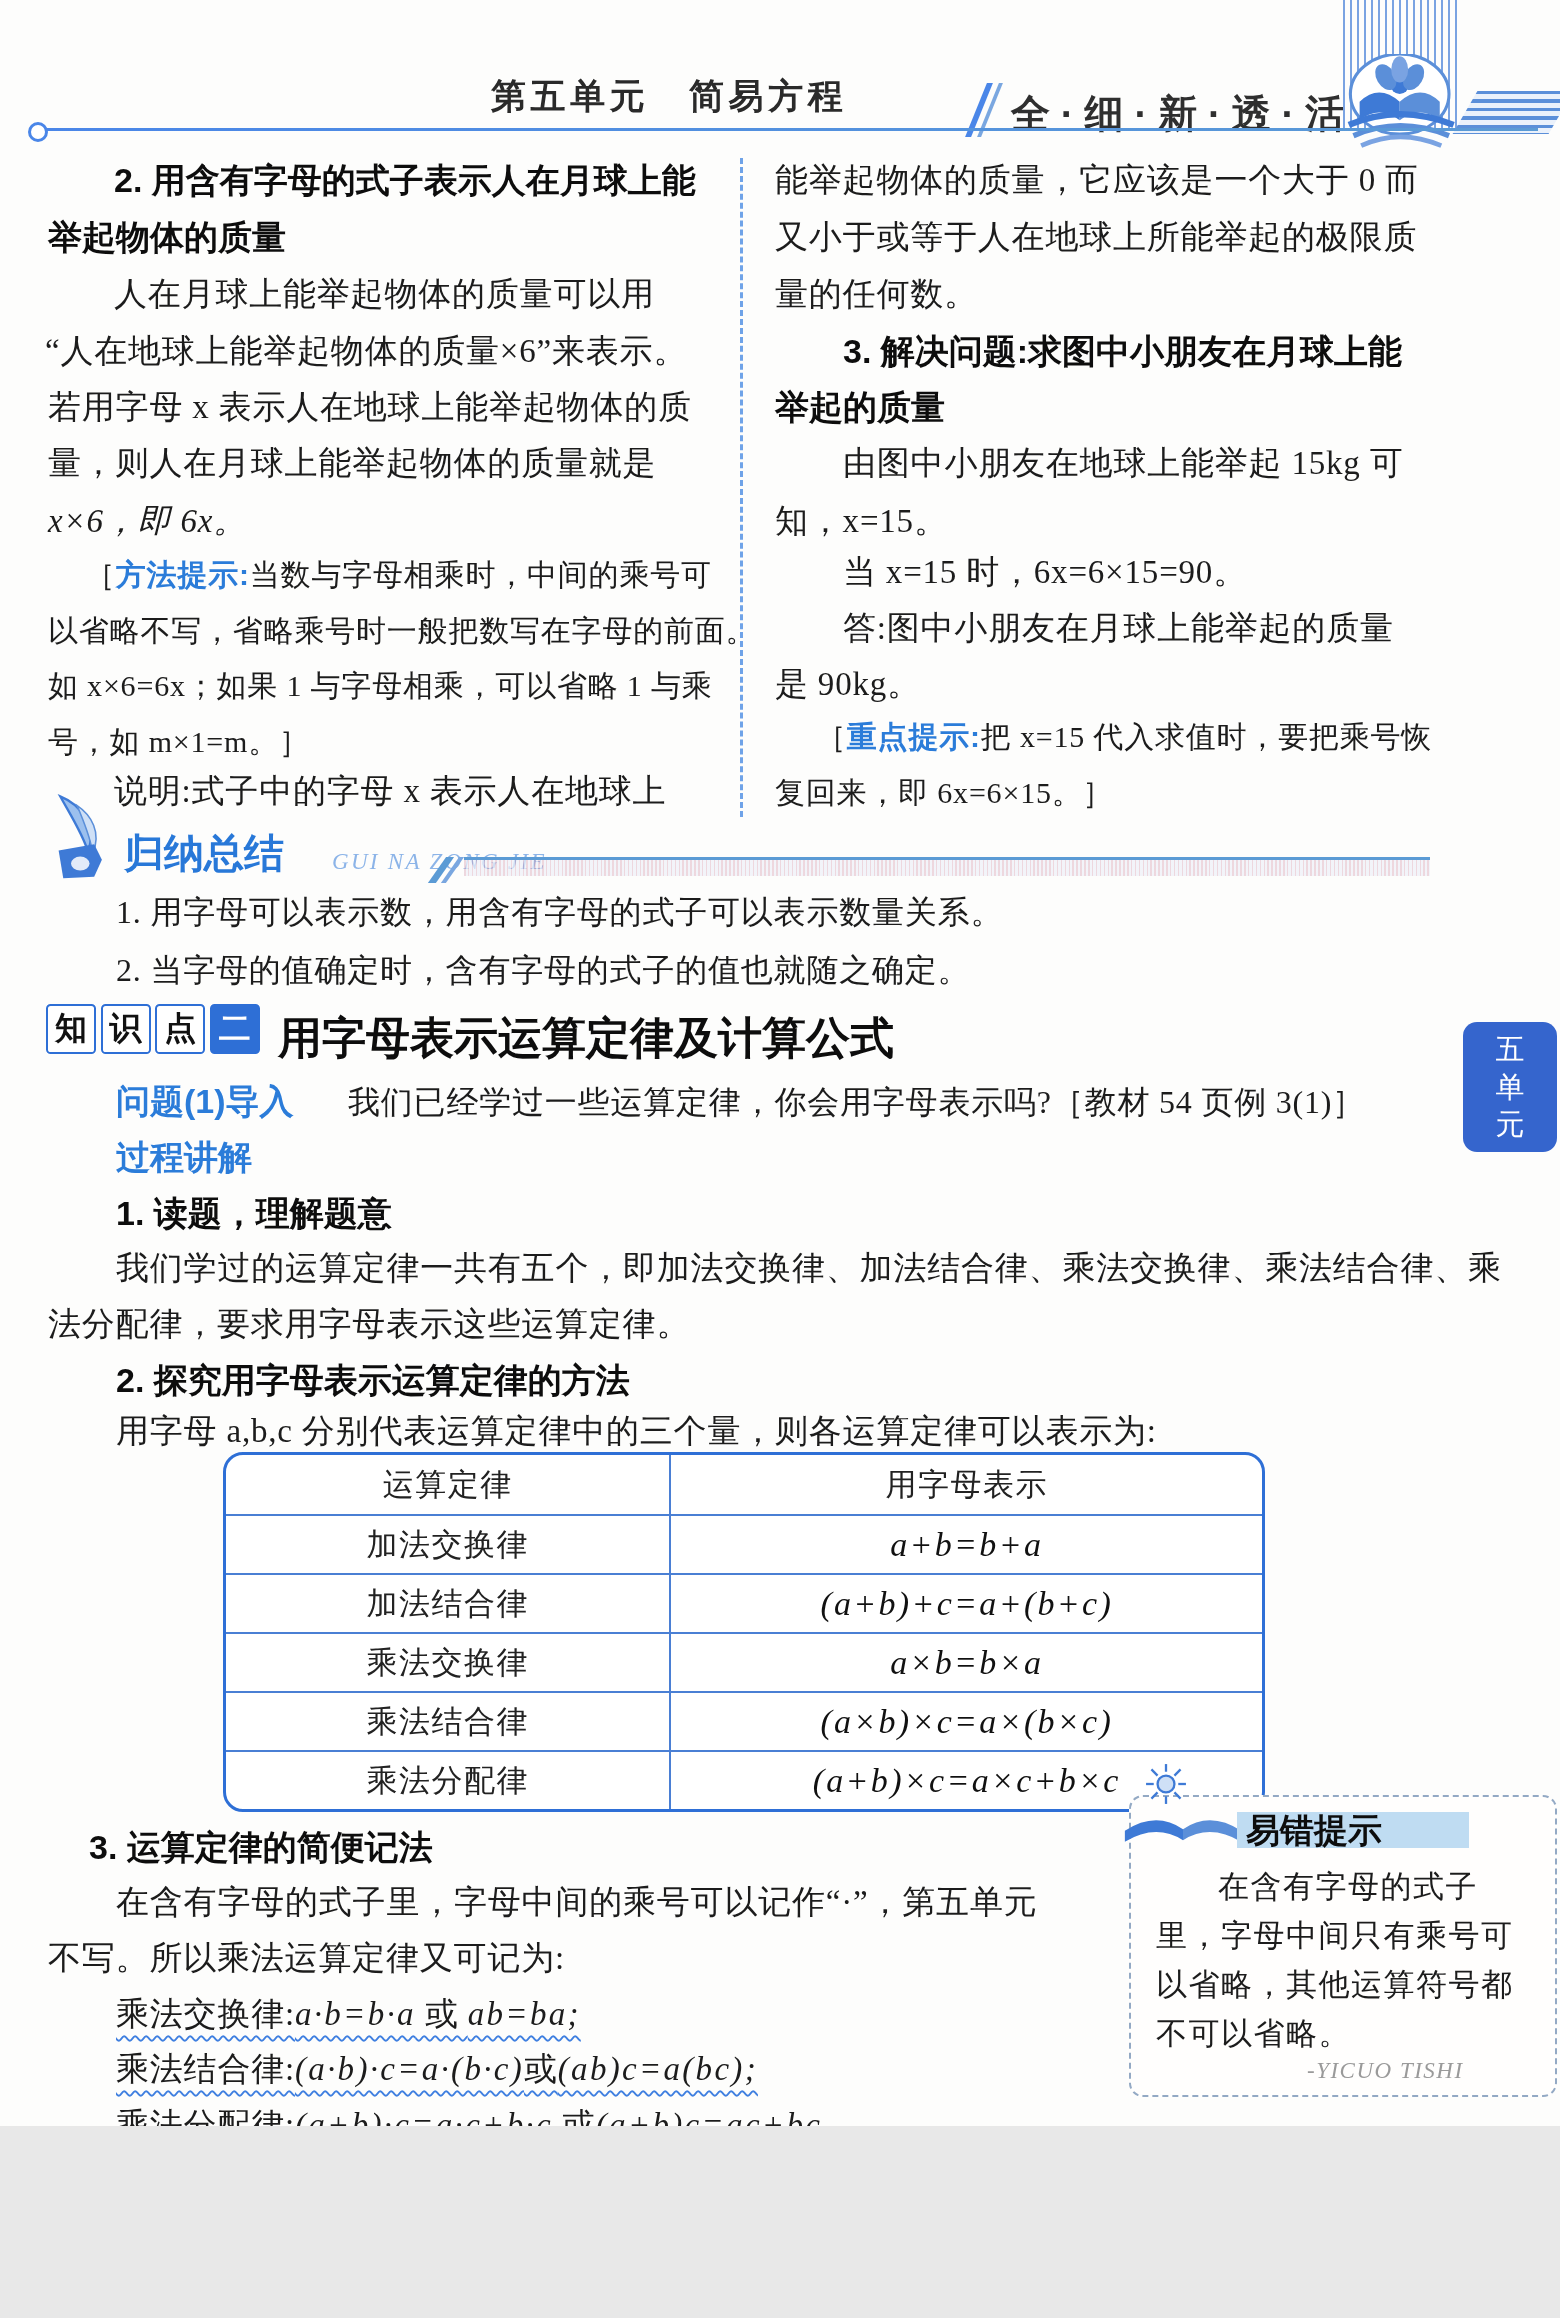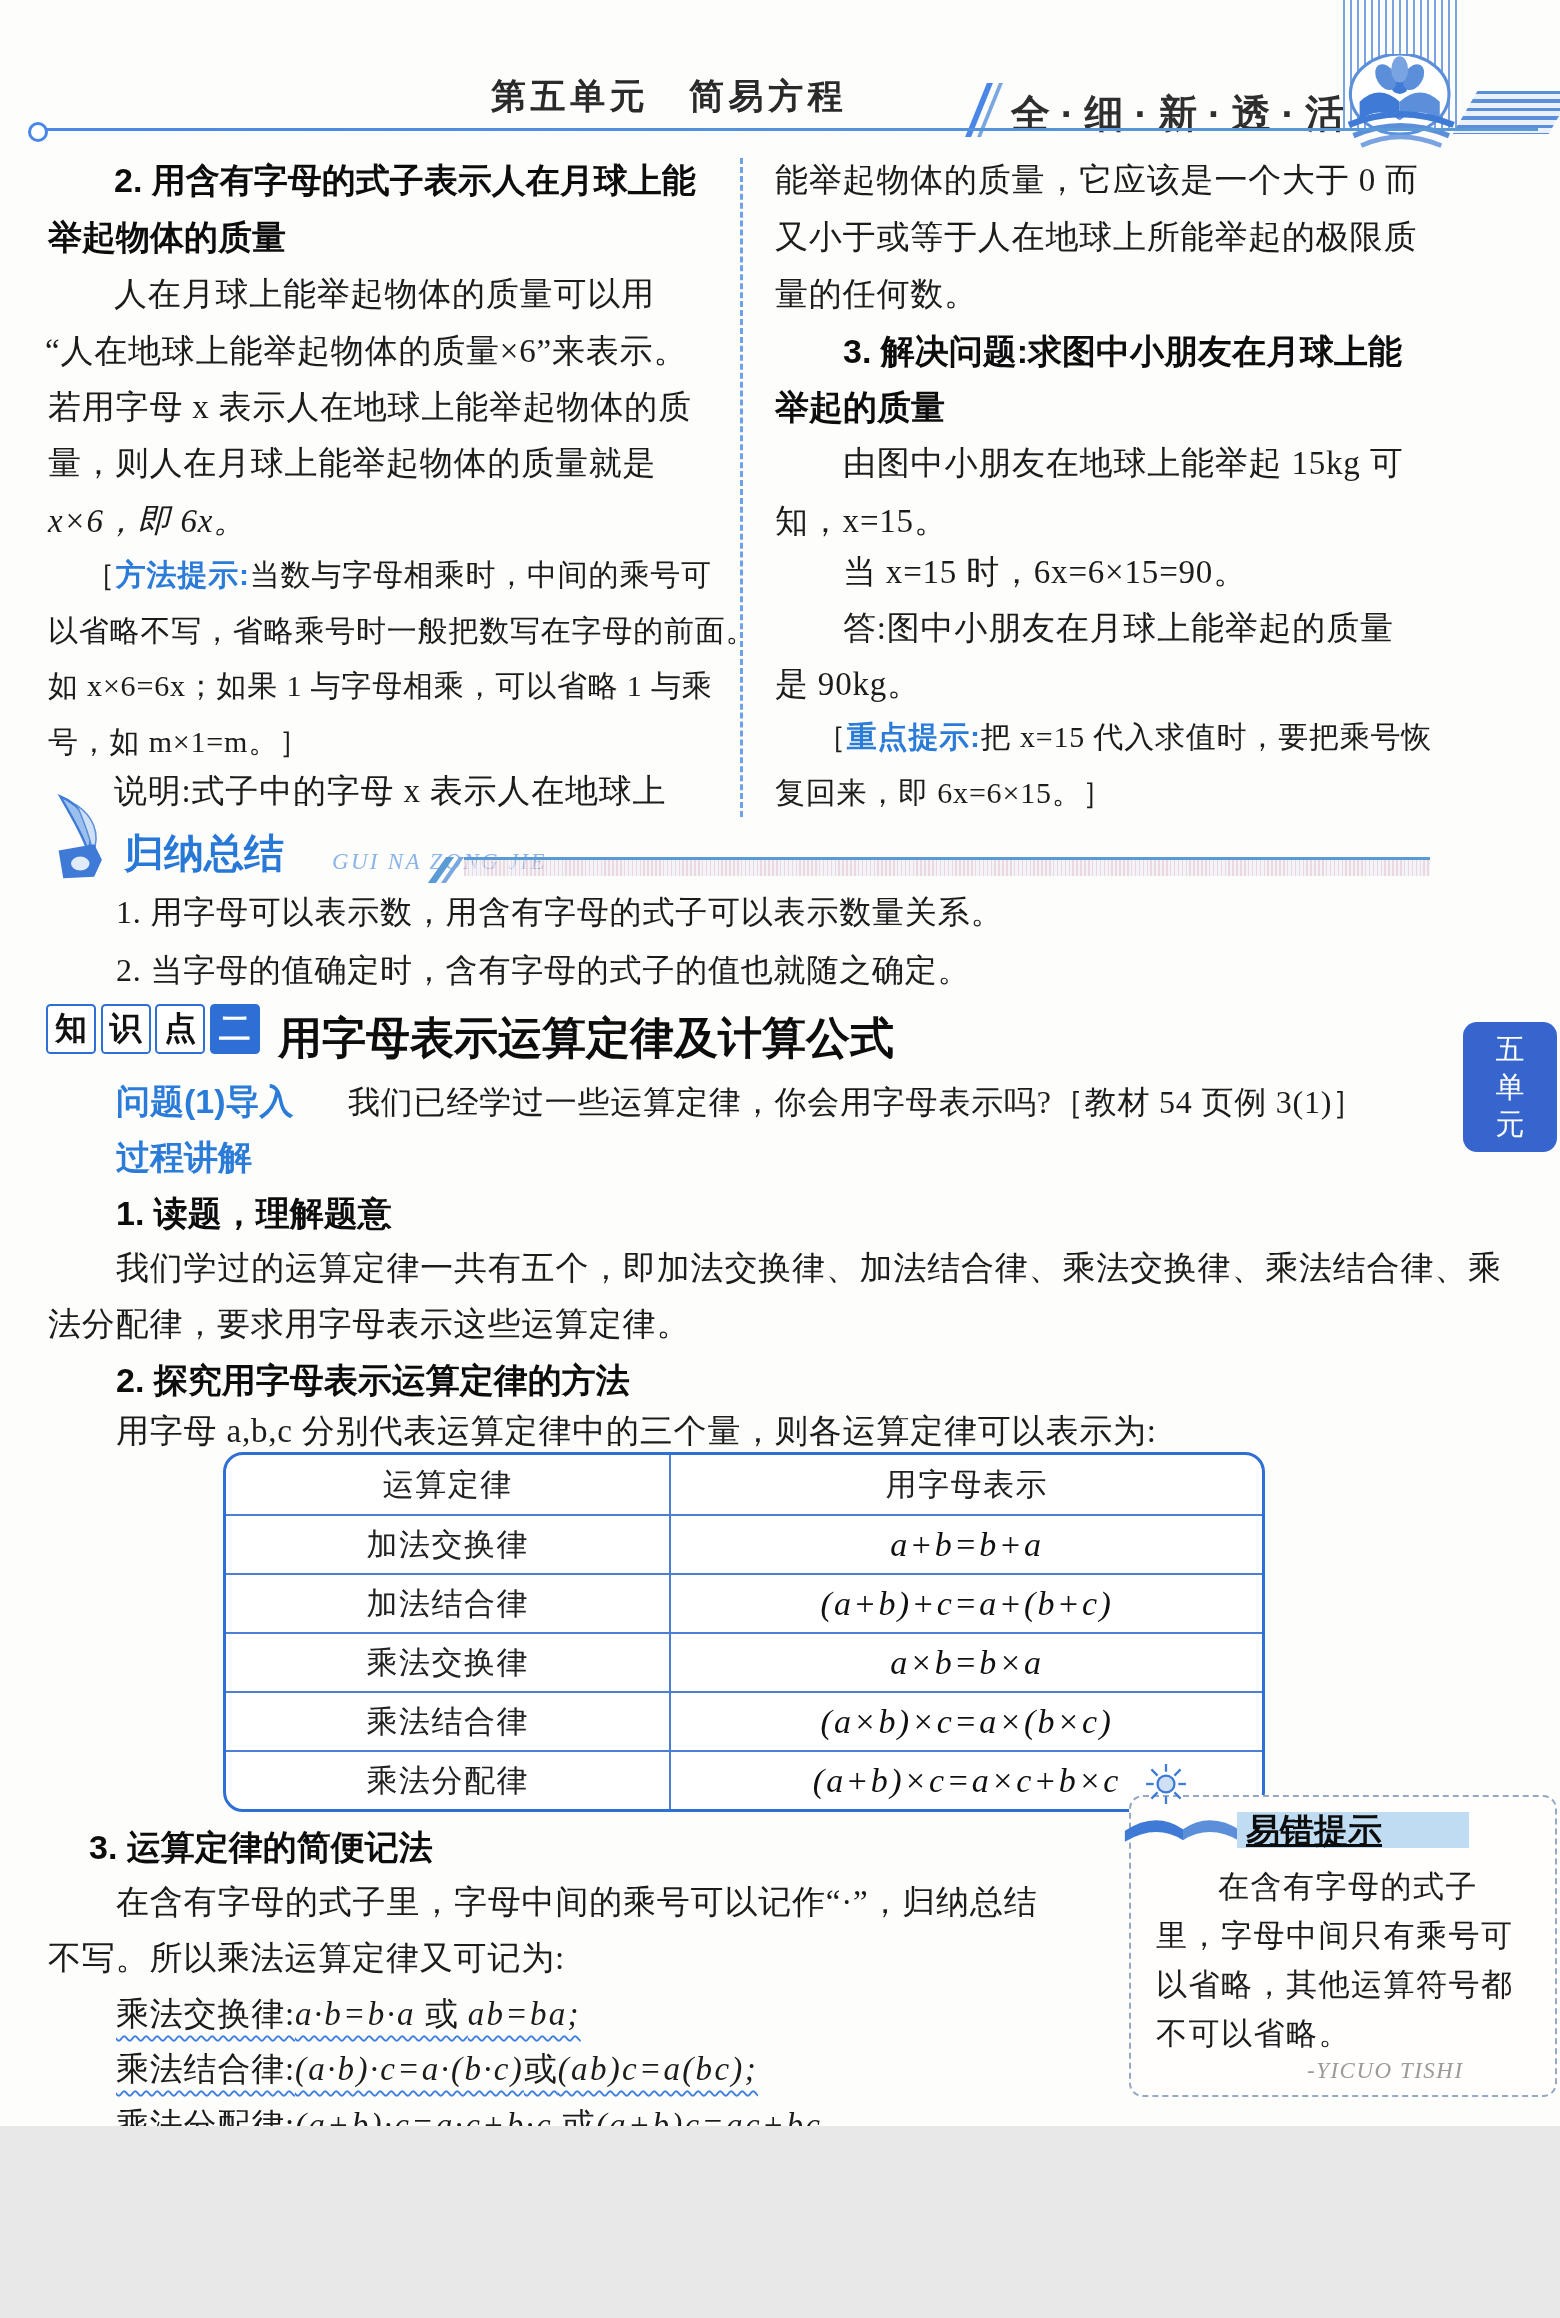--- a/index.html
+++ b/index.html
@@ -157,21 +157,21 @@
       </div>
     <div class="cell c1">
         <span class="lawname">乘法分配律</span>
       </div>
     <div class="cell">
         <span class="lawformula">(a+b)×c=a×c+b×c</span>
       </div>
   </div>
 
   <div class="abs hei" style="left:89px;top:1825px;">3. 运算定律的简便记法</div>
-  <div class="abs serif" style="left:116px;top:1880px;">在含有字母的式子里，字母中间的乘号可以记作“·”，归纳总结</div>
+  <div class="abs serif" style="left:116px;top:1880px;">在含有字母的式子里，字母中间的乘号可以记作“·”，第五单元</div>
   <div class="abs serif" style="left:48px;top:1936px;">不写。所以乘法运算定律又可记为:</div>
 
   <div class="abs serif wavy" style="left:116px;top:1992px;">
     <span>乘法交换律:</span><span class="math">a·b=b·a</span><span> 或 </span><span class="math">ab=ba;</span>
   </div>
   <div class="abs serif wavy" style="left:116px;top:2047px;">
     <span>乘法结合律:</span><span class="math">(a·b)·c=a·(b·c)</span><span>或</span><span class="math">(ab)c=a(bc);</span>
   </div>
   <div class="abs serif wavy" style="left:116px;top:2103px;">
     <span>乘法分配律:</span><span class="math">(a+b)·c=a·c+b·c</span><span> 或</span><span class="math">(a+b)c=ac+bc。</span>
@@ -189,21 +189,21 @@
         <line x1="41" y1="41" x2="49" y2="49"></line>
       <line x1="49" y1="11" x2="41" y2="19"></line>
         <line x1="19" y1="41" x2="11" y2="49"></line>
     </g>
   </svg>
   <svg class="abs" style="left:1121px;top:1809px;" width="124" height="39" viewBox="0 0 160 50">
     <path d="M5 28 Q45 2 80 26 L80 40 Q45 18 5 42 Z" fill="#3e7ad6"></path>
     <path d="M155 28 Q115 2 80 26 L80 40 Q115 18 155 42 Z" fill="#5b8fd9"></path>
   </svg>
   <div class="abs" style="left:1237px;top:1812px;width:232px;height:36px;background:#bfdcf2;"></div>
-  <div class="abs" style="left:1246px;top:1808px;font-family:'Liberation Sans',sans-serif;font-weight:bold;font-size:34px;color:#0d0d0d;white-space:nowrap;text-decoration:underline;">易错提示</div>
+  <div class="abs" style="left:1246px;top:1808px;font-family:'Liberation Sans',sans-serif;font-weight:bold;font-size:34px;color:#0d0d0d;white-space:nowrap;">易错提示</div>
   <div class="abs" style="left:1156px;top:1862px;width:363px;font-family:'Liberation Serif',serif;font-size:31px;line-height:49px;letter-spacing:1.5px;color:#1c1c1c;text-indent:2em;">在含有字母的式子里，字母中间只有乘号可以省略，其他运算符号都不可以省略。</div>
   <div class="abs" style="left:1307px;top:2058px;font-style:italic;font-size:23px;color:#9a9a9a;letter-spacing:1.5px;white-space:nowrap;">-YICUO TISHI</div>
 
   <div class="abs tab">
     <span>五</span>
     <span>单</span>
     <span>元</span>
   </div>
 
   <div class="abs" style="left:332px;top:2183px;width:1040px;height:3.1px;background:linear-gradient(to right,rgba(74,134,232,0),#3f7fe0 30%);"></div>

